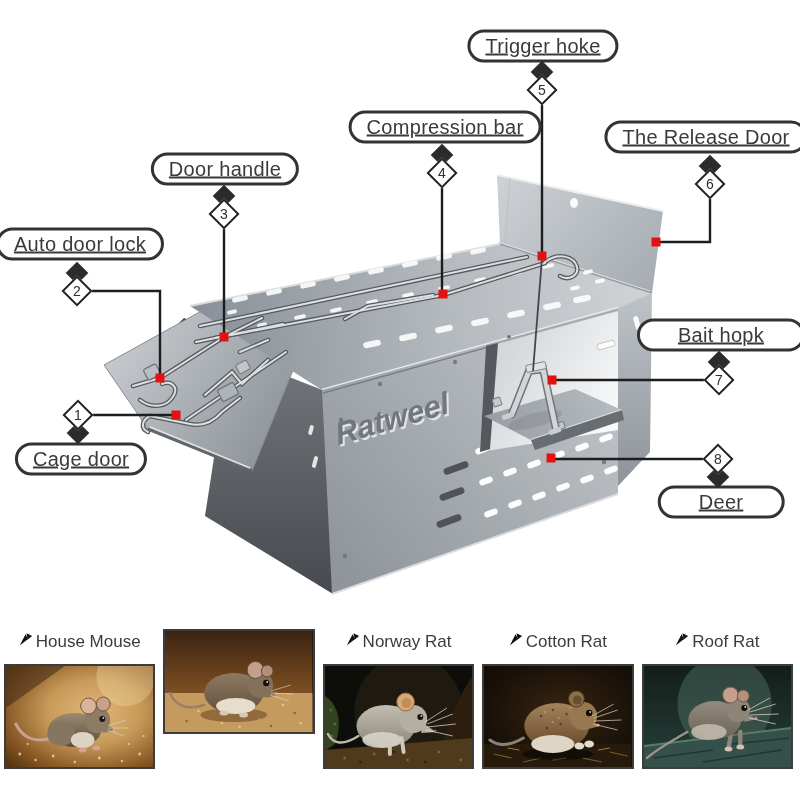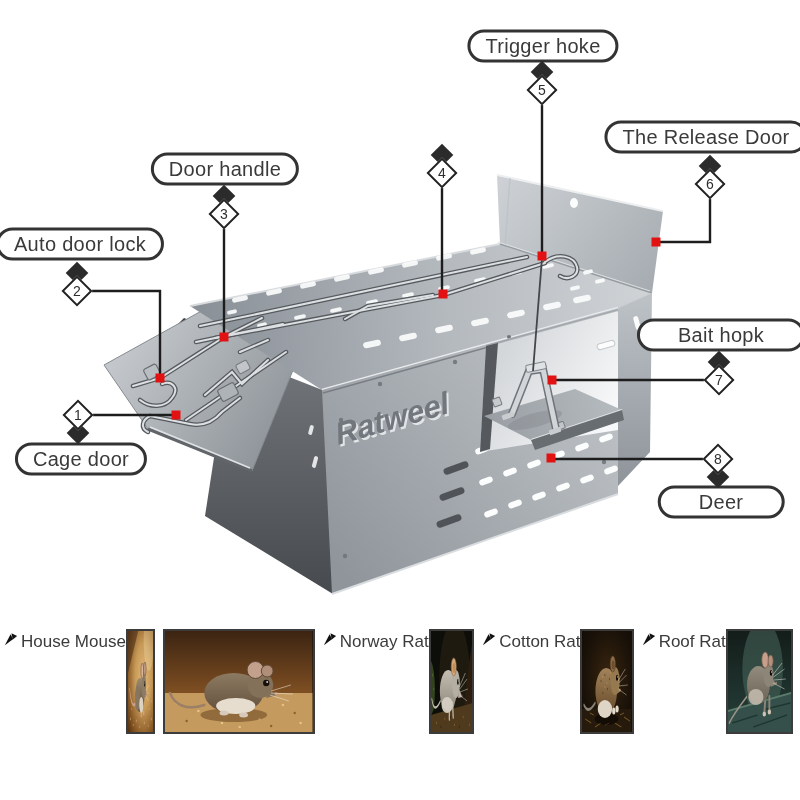--- a/index.html
+++ b/index.html
@@ -2,35 +2,35 @@
 <html><head>
 <meta charset="utf-8">
 <style>
   html,body{margin:0;padding:0;background:#fff;}
   .stage{position:relative;width:800px;height:800px;background:#fff;overflow:hidden;
          font-family:"Liberation Sans",sans-serif;}
   .diagram-svg{position:absolute;left:0;top:0;}
   
   .pill{position:absolute;transform:translate(-50%,-50%);background:#fff;
         border:3px solid #333;border-radius:24px;padding:2px 15px;
-        font-size:20px;color:#3a3a3a;letter-spacing:.3px;white-space:nowrap;z-index:5;}
+        font-size:20px;color:#3a3a3a;letter-spacing:.3px;white-space:nowrap;z-index:5;text-decoration:underline;}
   .pill--wide{padding:2px 38px;}
   
   .marker{position:absolute;width:0;height:0;z-index:6;}
   .dmd{position:absolute;left:-11px;top:-11px;width:22px;height:22px;
        border:2.4px solid #222;background:#fff;transform:rotate(45deg);
        display:flex;align-items:center;justify-content:center;box-sizing:border-box;}
   .dmd i{transform:rotate(-45deg);font-style:normal;font-size:14px;color:#2e2e2e;}
   .dmd-solid{position:absolute;left:-8px;width:16px;height:16px;background:#2b2b2b;
              transform:rotate(45deg);}
   .marker.above .dmd-solid{top:-26px;}
   .marker.below .dmd-solid{top:10px;}
   
   .rodents{position:absolute;left:4px;top:629px;width:789px;display:flex;gap:8px;z-index:4;}
-  .rodent{flex:1;display:flex;flex-direction:row;}
+  .rodent{flex:1;display:flex;flex-direction:column;}
   .rodent-label{display:flex;align-items:center;justify-content:center;gap:3px;
                 height:25px;font-size:17px;color:#3b3b3b;margin-bottom:10px;white-space:nowrap;}
   .rodent-label svg{flex:0 0 auto;margin-top:-6px;}
   .photo{height:101px;border:2px solid #3c3c3c;background:#111;}
   .photo svg{display:block;width:100%;height:100%;}
 </style>
 </head>
 <body>
 
 <div class="stage">
@@ -259,20 +259,21 @@
       <rect x="537.5" y="251.5" width="9" height="9" fill="#e31212"></rect>
       <rect x="651.5" y="237.5" width="9" height="9" fill="#e31212"></rect>
       <rect x="547.5" y="375.5" width="9" height="9" fill="#e31212"></rect>
       <rect x="546.5" y="453.5" width="9" height="9" fill="#e31212"></rect>
     </g>
   </svg>
 
   <div class="pill" style="left:81px;top:459px">Cage door</div>
   <div class="pill" style="left:80px;top:244px">Auto door lock</div>
   <div class="pill" style="left:225px;top:169px">Door handle</div>
+  <div class="pill" style="left:445px;top:127px">Compression bar</div>
   <div class="pill" style="left:543px;top:46px">Trigger hoke</div>
   <div class="pill" style="left:706px;top:137px">The Release Door</div>
   <div class="pill pill--wide" style="left:721px;top:335px">Bait hopk</div>
   <div class="pill pill--wide" style="left:721px;top:502px">Deer</div>
 
   <div class="marker below" style="left:78px;top:415px">
     <span class="dmd-solid"></span>
     <span class="dmd">
         <i>1</i>
       </span>

